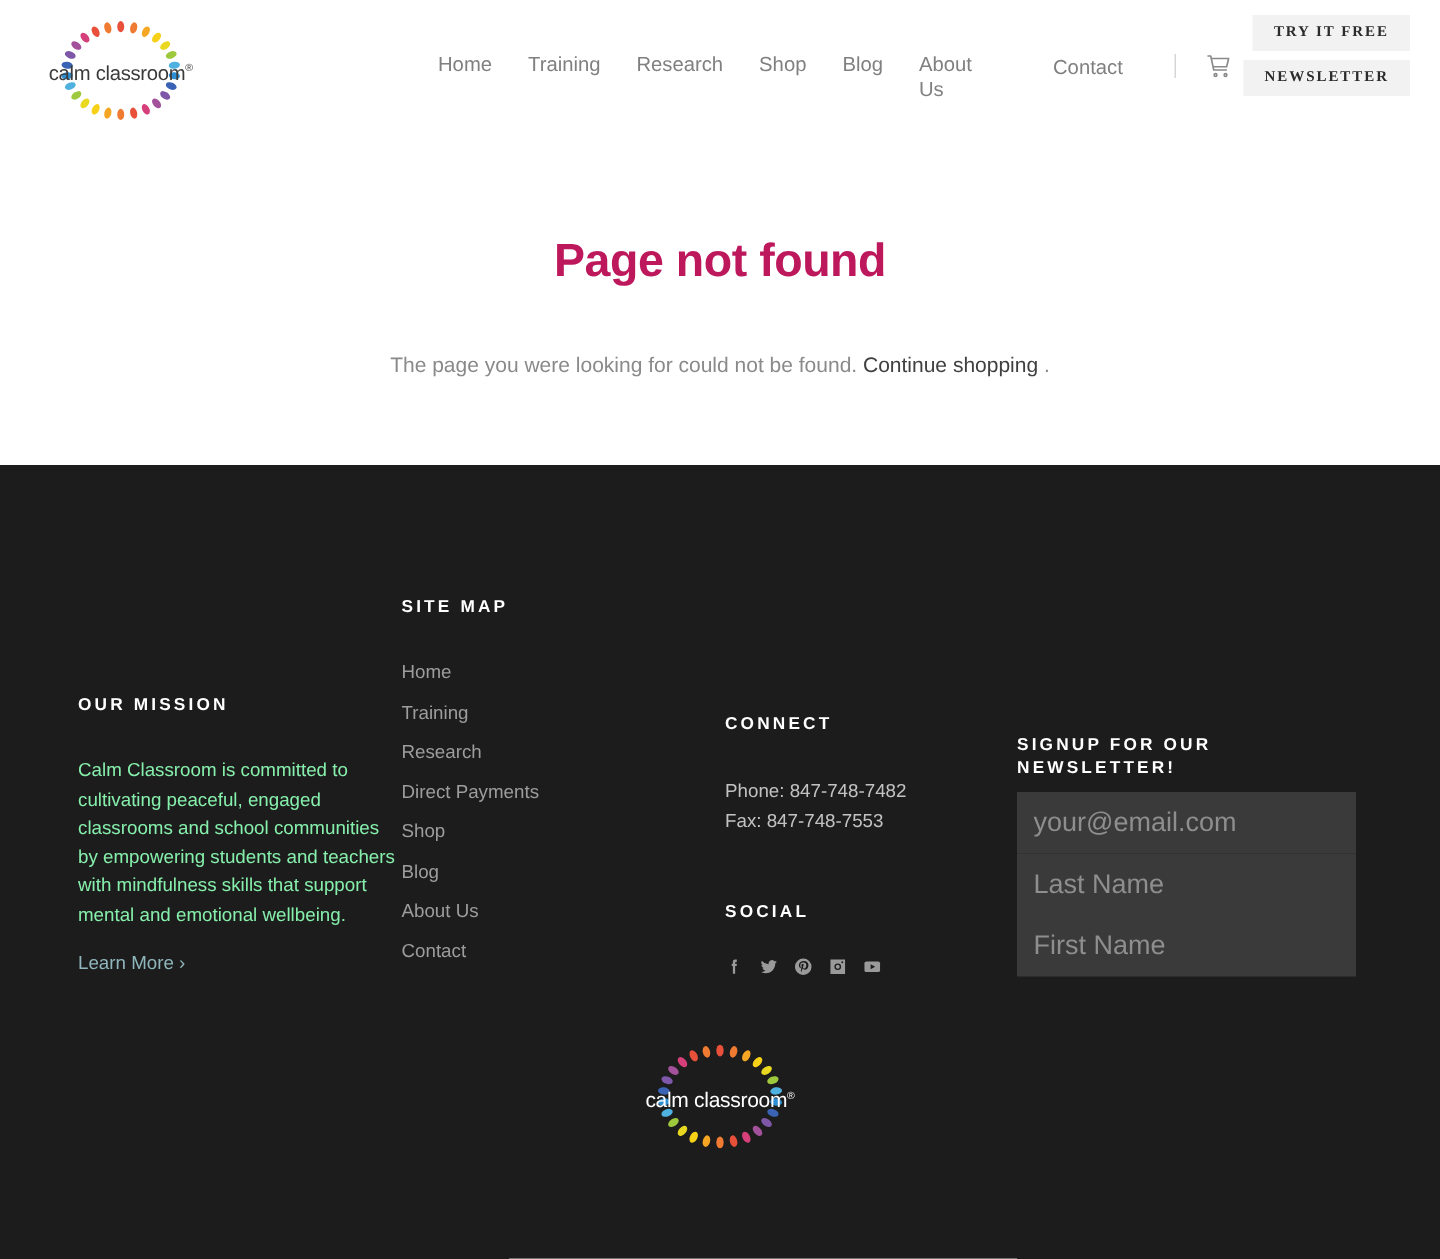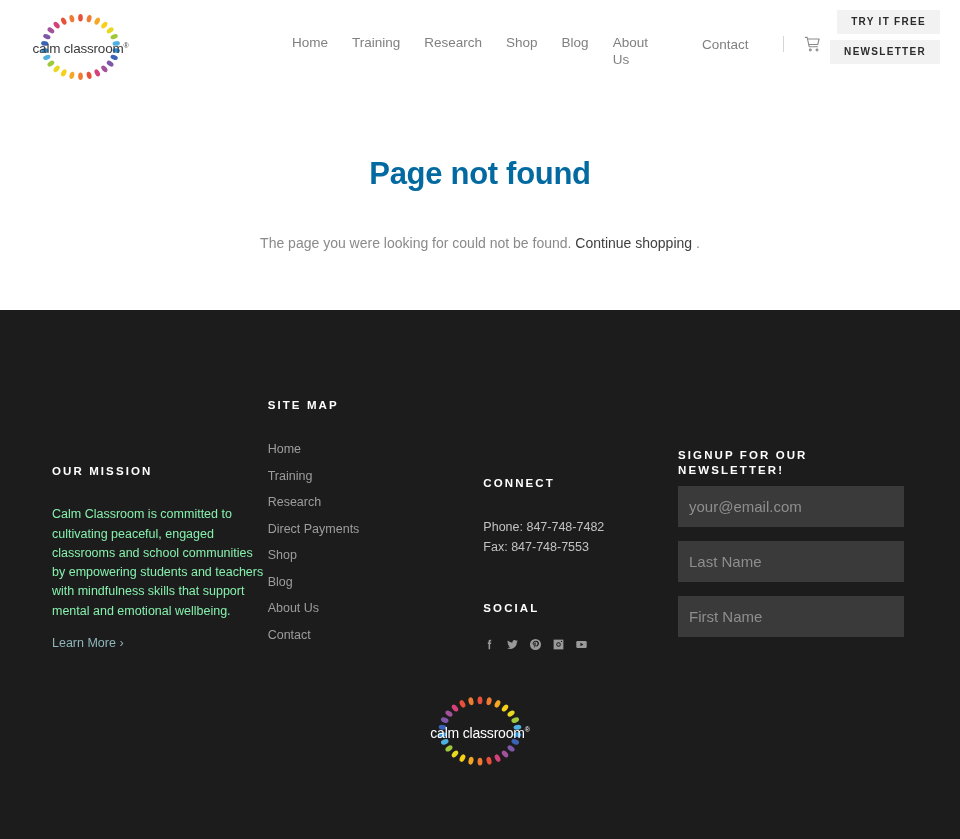--- a/index.html
+++ b/index.html
@@ -109,42 +109,42 @@
     display: flex;
     flex-direction: column;
     gap: 6px;
     align-items: flex-end;
   }
 
   .hdr-btn {
     background: #f2f2f2;
     border: none;
     color: #2b2b2b;
-    font-family: Liberation Sans, sans-serif;
+    font-family: Liberation Serif, serif;
     font-size: 10px;
     font-weight: bold;
     letter-spacing: 1.3px;
     padding: 7px 14px;
     cursor: pointer;
     line-height: 1;
     white-space: nowrap;
   }
 
   
   .main-area {
     height: 218px;
     background: #ffffff;
     text-align: center;
     padding-top: 64px;
   }
 
   .page-title {
     font-size: 31px;
     font-weight: bold;
-    color: #0369a1;
+    color: #be185d;
     letter-spacing: -0.3px;
     margin-bottom: 40px;
   }
 
   .page-subtext {
     font-size: 14px;
     color: #8a8a8a;
     line-height: 22px;
   }
 
@@ -243,23 +243,23 @@
 
   .nl-input {
     display: block;
     width: 226px;
     height: 41px;
     background: #3a3a3a;
     border: none;
     outline: none;
     color: #e0e0e0;
     font-family: "Liberation Sans", sans-serif;
-    font-size: 15px;
+    font-size: 18px;
     padding: 0 11px;
-    margin-bottom: 14px;
+    margin-bottom: 0;
   }
   .nl-input::placeholder { color: #8e8e8e; }
 
   .nl-submit {
     display: block;
     width: 226px;
     height: 38px;
     background: #3a3a3a;
     border: none;
     color: #e6e6e6;

